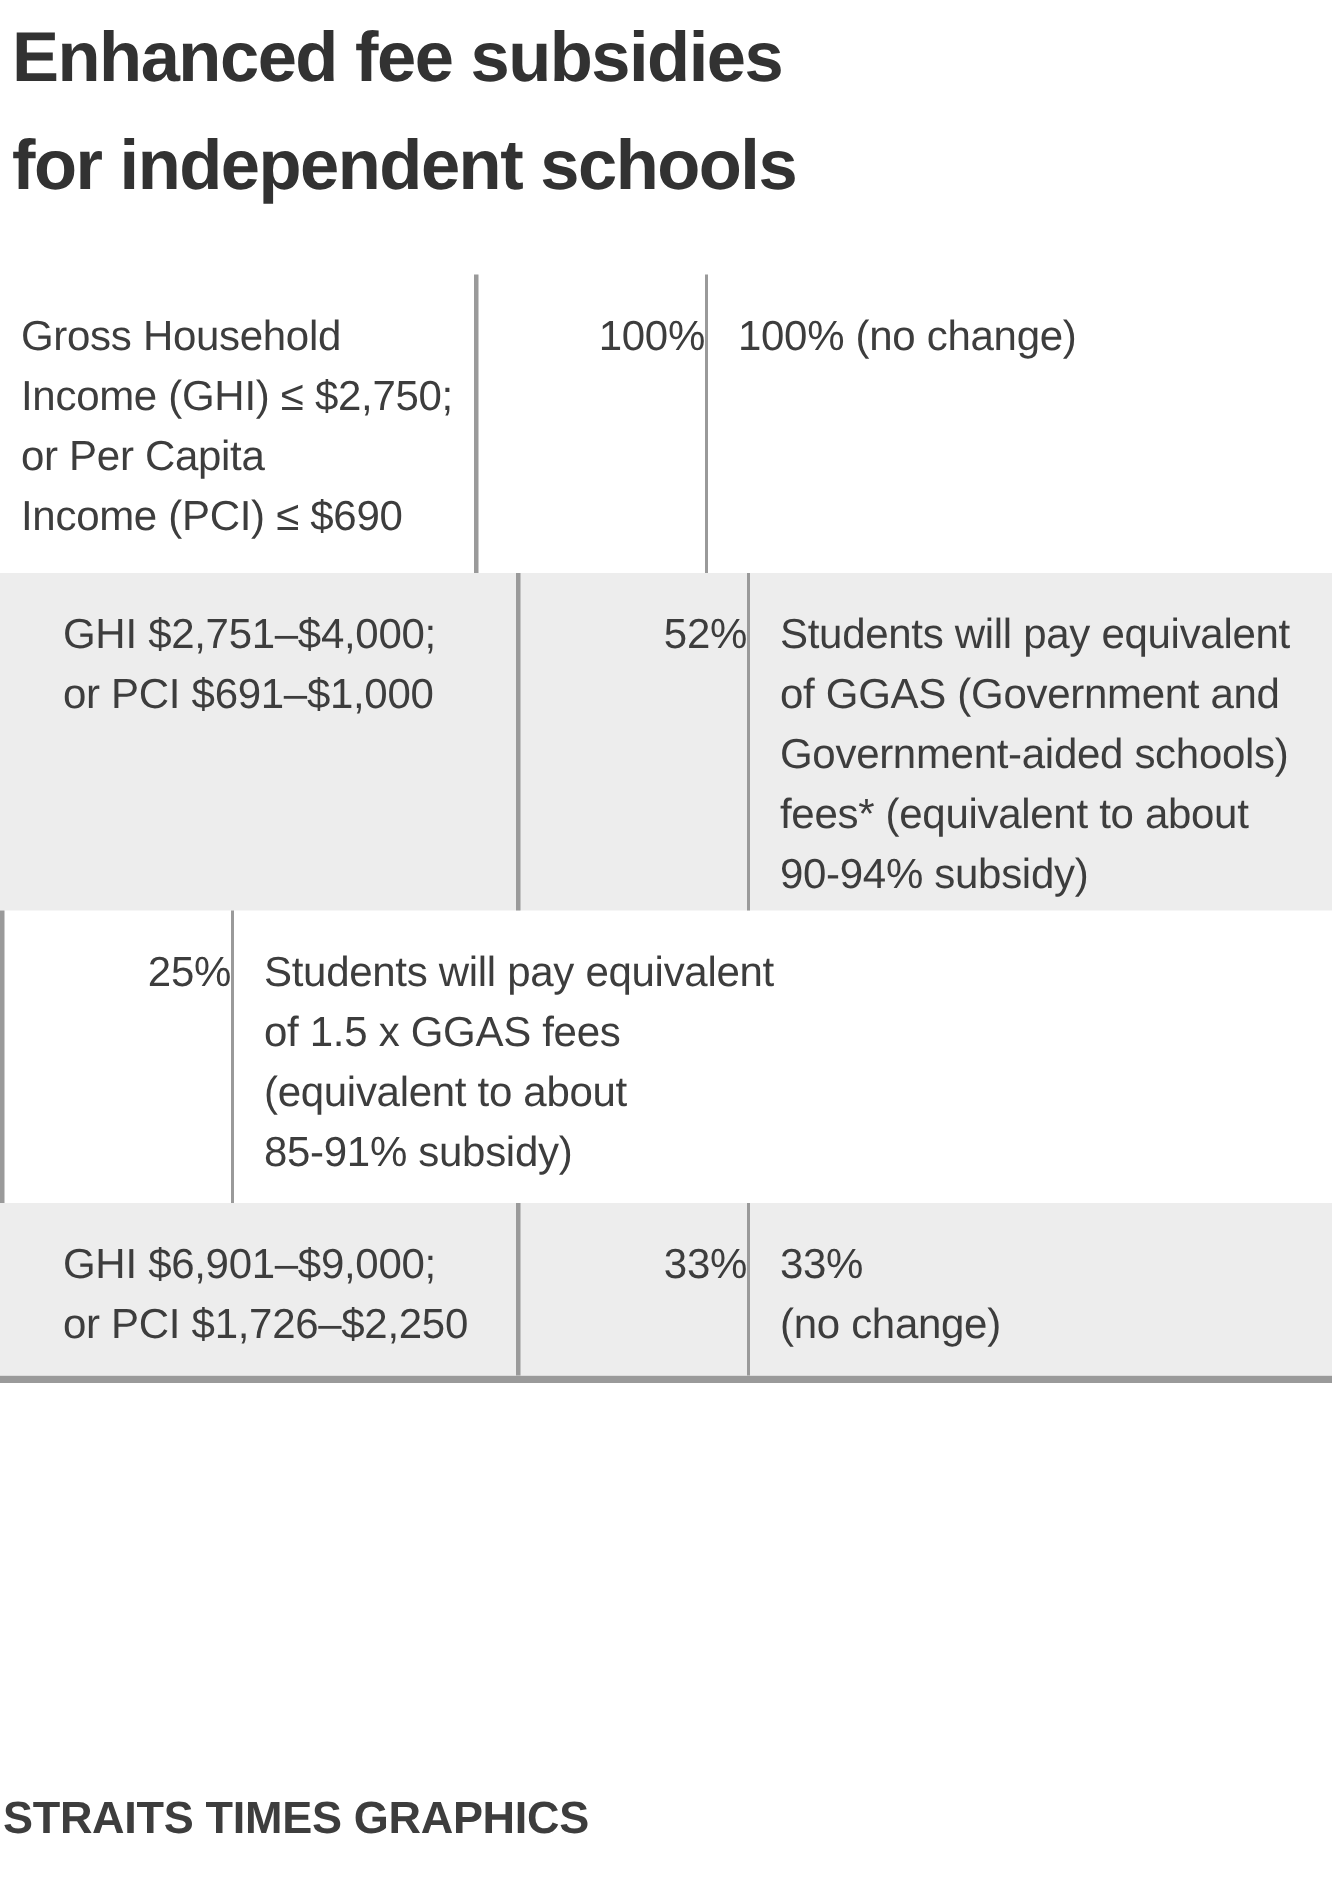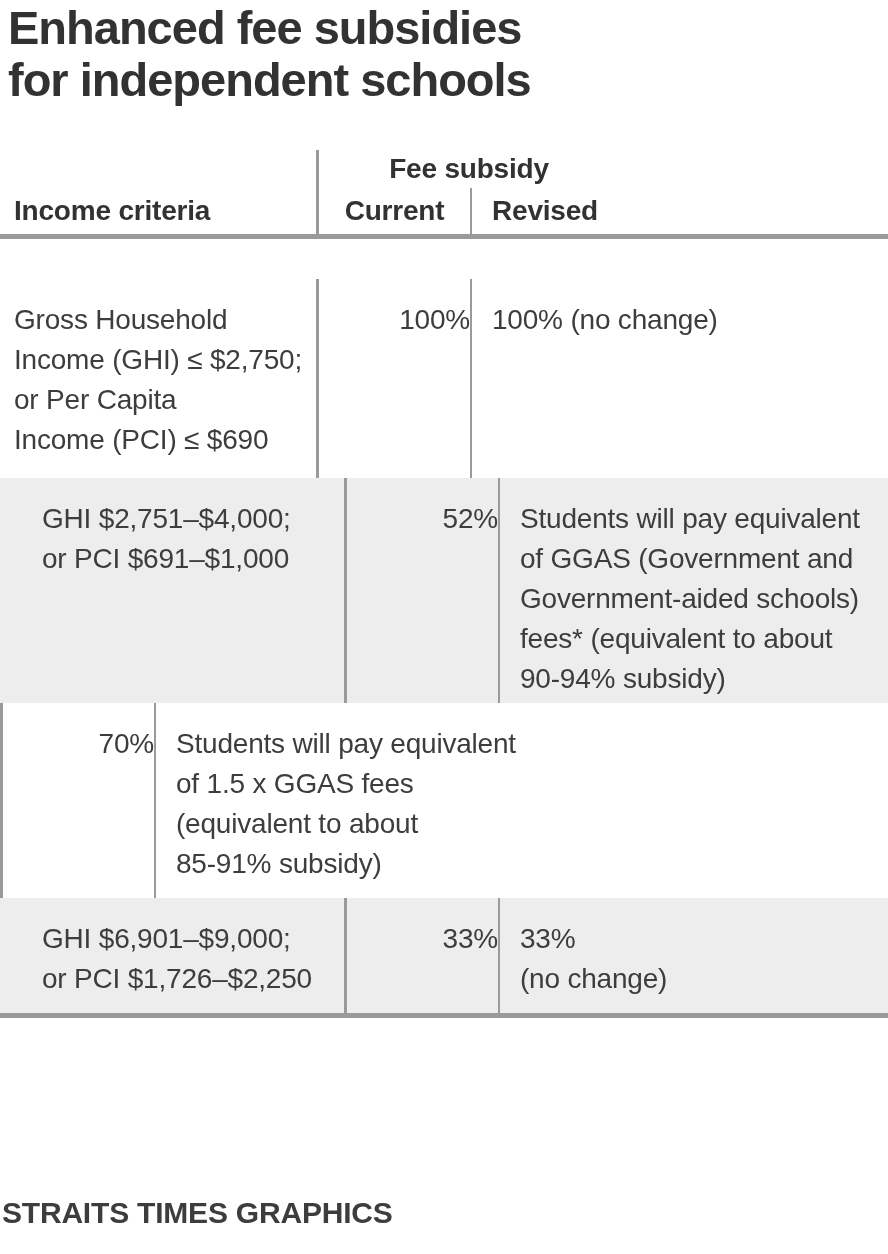--- a/index.html
+++ b/index.html
@@ -14,21 +14,21 @@
   .page{
     position:relative;
     width:888px;height:1254px;
     background:var(--bg);
     font-family:"Liberation Sans","DejaVu Sans",sans-serif;
     color:var(--text);
     overflow:hidden;
   }
   .title{
     position:absolute;left:8px;top:2px;
-    font-size:47px;font-weight:700;line-height:52px;
+    font-size:47px;font-weight:700;line-height:72px;
     letter-spacing:-1px;color:var(--title);
     white-space:pre-line;
   }
   .table{position:absolute;left:0;top:143px;width:888px;}
   .thead{border-bottom:5px solid var(--line);}
   .thead-top{display:flex;height:45px;}
   .thead-top .spacer{width:316px;}
   .fee-cell{
     flex:1;margin-top:7px;height:38px;
     border-left:3px solid var(--line);
@@ -73,33 +73,20 @@
 </head>
 <body>
 
 <div class="page">
 
   <h1 class="title">Enhanced fee subsidies
 for independent schools</h1>
 
   <div class="table">
 
-    <div class="thead">
-      <div class="thead-top">
-        <div class="spacer"></div>
-        <div class="fee-cell">
-          <div class="fee-label">Fee subsidy</div>
-        </div>
-      </div>
-      <div class="thead-bottom">
-        <div class="th col1">Income criteria</div>
-        <div class="th col2">Current</div>
-        <div class="th col3">Revised</div>
-      </div>
-    </div>
 
     <div class="tbody">
       <div class="row row-0">
         <div class="cell col1">Gross Household
 Income (GHI) ≤ $2,750;
 or Per Capita
 Income (PCI) ≤ $690</div>
         <div class="cell col2">100%</div>
         <div class="cell col3">100% (no change)</div>
       </div>
@@ -107,21 +94,21 @@
         <div class="cell col1">GHI $2,751–$4,000;
 or PCI $691–$1,000</div>
         <div class="cell col2">52%</div>
         <div class="cell col3">Students will pay equivalent
 of GGAS (Government and
 Government-aided schools)
 fees* (equivalent to about
 90-94% subsidy)</div>
       </div>
       <div class="row row-2">
-        <div class="cell col2">70%</div>
+        <div class="cell col2">25%</div>
         <div class="cell col3">Students will pay equivalent
 of 1.5 x GGAS fees
 (equivalent to about
 85-91% subsidy)</div>
       </div>
       <div class="row row-3 alt">
         <div class="cell col1">GHI $6,901–$9,000;
 or PCI $1,726–$2,250</div>
         <div class="cell col2">33%</div>
         <div class="cell col3">33%

